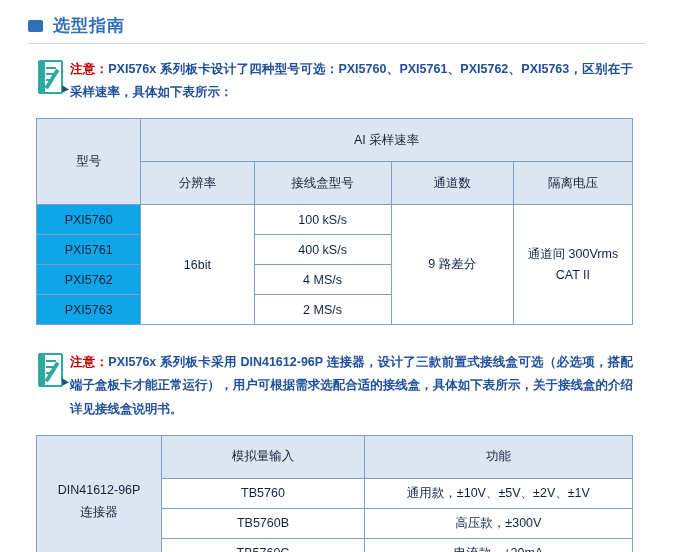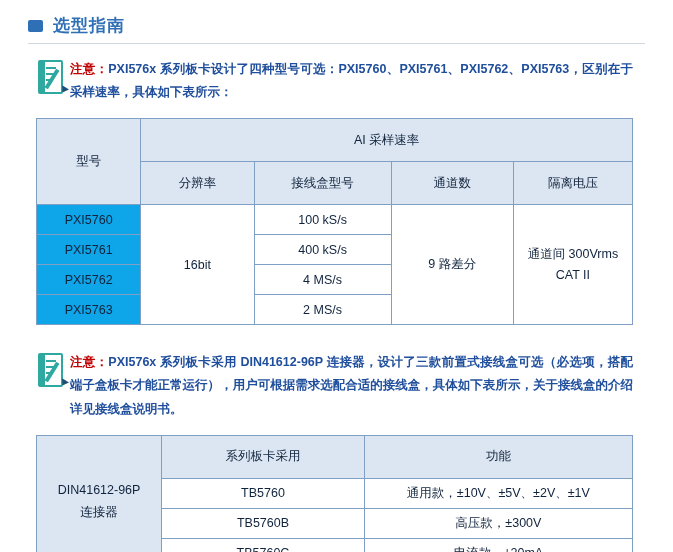--- a/index.html
+++ b/index.html
@@ -255,21 +255,21 @@
         <col class="d1">
           <col class="d2">
           <col class="d3">
       </colgroup>
       <tbody>
         <tr>
           <th rowspan="4" class="hdr-blue tall">
             <div>DIN41612-96P</div>
             <div>连接器</div>
           </th>
-          <th>系列板卡采用</th>
+          <th>模拟量输入</th>
           <th>功能</th>
         </tr>
         <tr class="row-h">
           <td>TB5760</td>
           <td>通用款，±10V、±5V、±2V、±1V</td>
         </tr>
         <tr class="row-h">
           <td>TB5760B</td>
           <td>高压款，±300V</td>
         </tr>

